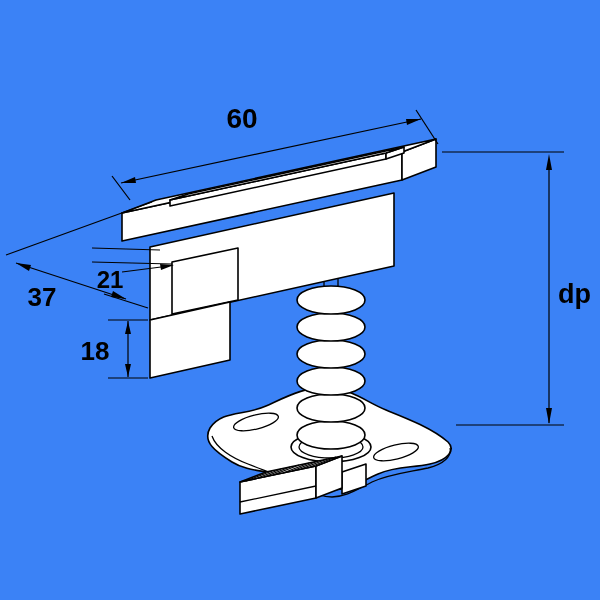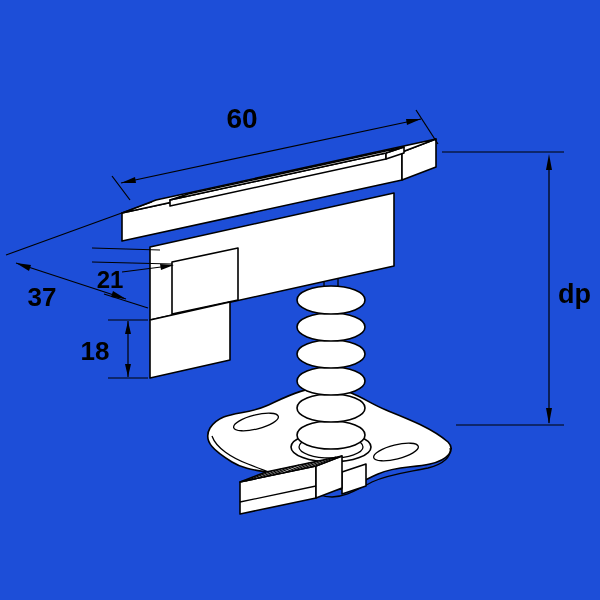--- a/index.html
+++ b/index.html
@@ -1,16 +1,16 @@
 <!DOCTYPE html>
 <html><head>
 <meta charset="utf-8">
 <style>
   html,body{margin:0;padding:0;background:#ffffff;}
-  .stage{width:600px;height:600px;position:relative;background:#1d4ed8;overflow:hidden;}
+  .stage{width:600px;height:600px;position:relative;background:#3b82f6;overflow:hidden;}
   svg{display:block;}
   .face{fill:#ffffff;stroke:#000;stroke-width:1.6;stroke-linejoin:round;}
   .thin{fill:none;stroke:#000;stroke-width:1.3;stroke-linejoin:round;}
   .dim{fill:none;stroke:#000;stroke-width:1.2;}
   .arrow{fill:#000;stroke:none;}
   .dimtext{font-family:"Liberation Sans",sans-serif;font-weight:bold;fill:#000;}
   .t28{font-size:28px;} .t26{font-size:26px;} .t24{font-size:24px;} .t27{font-size:27px;}
 </style>
 </head>
 <body>

